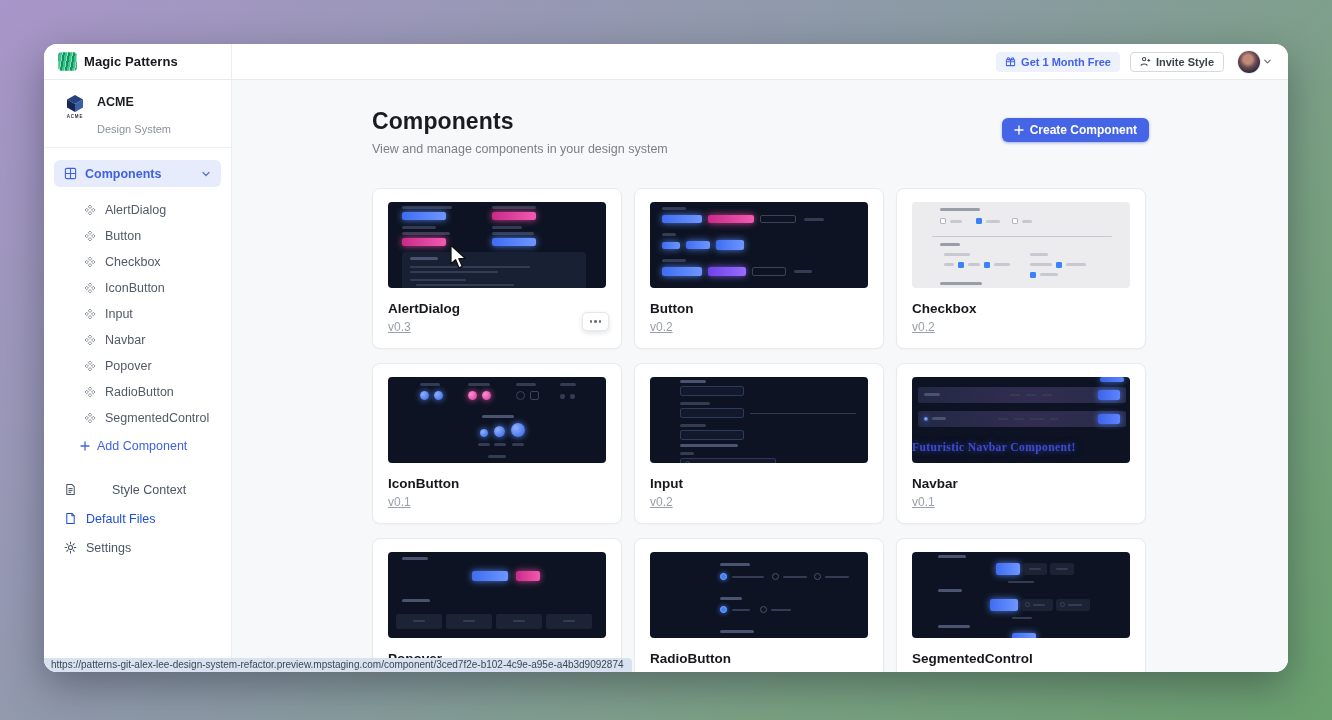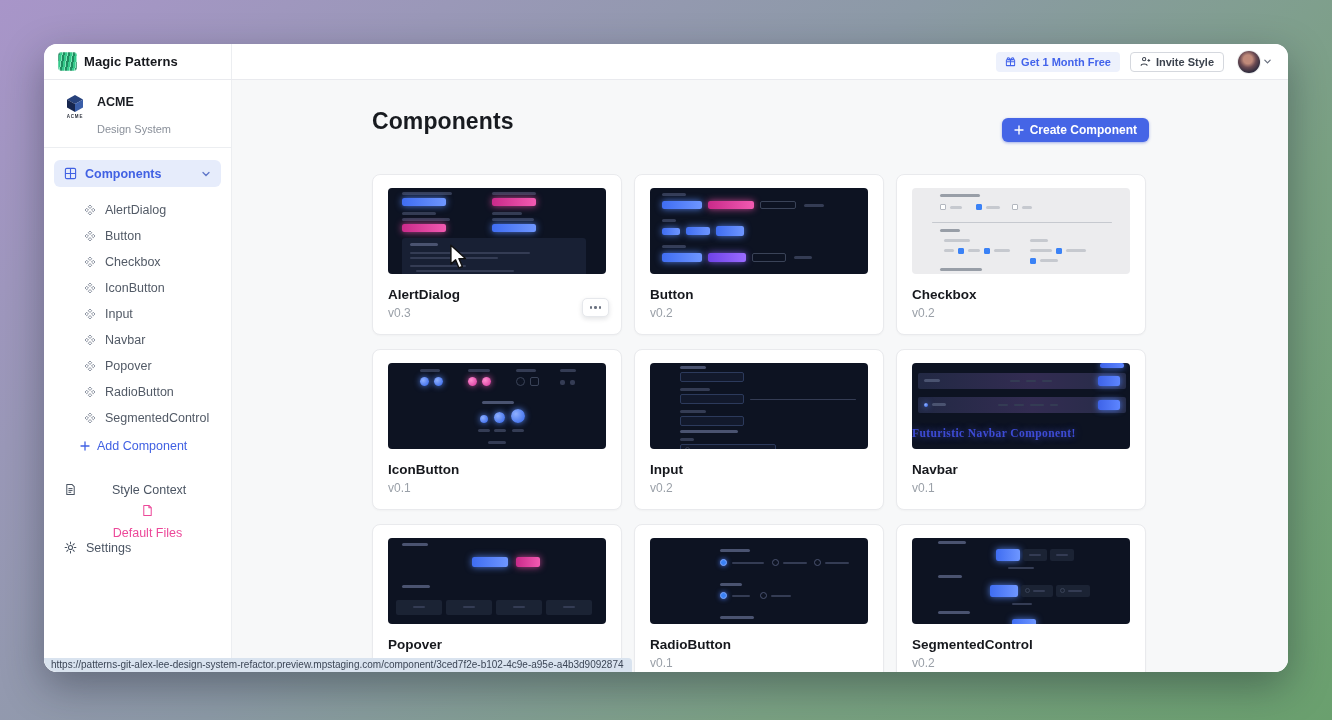--- a/index.html
+++ b/index.html
@@ -74,21 +74,21 @@
     background:#4565e6; color:#fff; font-size:12px; font-weight:600; font-family:inherit; cursor:pointer;
     box-shadow:0 1px 3px rgba(50,80,210,.45); }
 
   .card-grid { margin-top:32px; display:grid; grid-template-columns:repeat(3,250px); gap:14px 12px; }
   .card { background:#fff; border:1px solid #e9eaed; border-radius:8px; padding:13px 15px 14px 15px; position:relative; cursor:pointer;
     box-shadow:0 1px 2px rgba(20,25,40,.03); }
   .thumb { height:86px; border-radius:4px; position:relative; overflow:hidden; }
   .thumb.dark { background:#0d1322; }
   .thumb.light { background:#ececee; }
   .cname { margin-top:13px; font-size:13.5px; font-weight:700; color:#16181d; }
-  .cver { margin-top:4px; font-size:12px; color:#9aa0a8; }
+  .cver { margin-top:4px; font-size:12px; color:#9aa0a8;text-decoration:underline; }
   .card-menu { position:absolute; right:12px; bottom:17px; width:27px; height:19px; border:1px solid #e6e8ec; border-radius:5px;
     background:#fff; box-shadow:0 2px 5px rgba(20,25,40,.12); display:flex; align-items:center; justify-content:center; gap:2px; cursor:pointer; }
   .card-menu i { width:2.5px; height:2.5px; border-radius:50%; background:#6b7280; }
 
   
   .tb { position:absolute; height:3px; border-radius:2px; background:#343c54; }
   .tb.cap { background:#4a5370; }
   .tb.lt { background:#c6c9cf; }
   .tb.ltc { background:#989ea7; }
   .pl { position:absolute; height:8px; border-radius:2px; }
@@ -308,21 +308,21 @@
             <span style="display: inline-flex;">
               <svg class="ic" width="13" height="13" viewBox="0 0 14 14" fill="none" stroke="currentColor" stroke-width="1.1" stroke-linejoin="round">
                 <path d="M3 1.5 h5.5 L11 4 v8.5 H3 Z"></path>
                 <line x1="4.8" y1="6" x2="9.2" y2="6"></line>
                 <line x1="4.8" y1="8" x2="9.2" y2="8"></line>
                 <line x1="4.8" y1="10" x2="7.8" y2="10"></line>
               </svg>
             </span>
             <span>Style Context</span>
           </div>
-          <div class="foot-item" style="color: #ec4899; flex-direction: column;">
+          <div class="foot-item" style="color: #1d4ed8;">
             <span style="display: inline-flex;">
               <svg class="ic" width="13" height="13" viewBox="0 0 14 14" fill="none" stroke="currentColor" stroke-width="1.1" stroke-linejoin="round">
                 <path d="M3 1.5 h5.5 L11 4 v8.5 H3 Z"></path>
                 <path d="M8.5 1.5 V4 H11"></path>
               </svg>
             </span>
             <span>Default Files</span>
           </div>
           <div class="foot-item" style="color: rgb(75, 85, 99);">
             <span style="display: inline-flex;">
@@ -334,20 +334,21 @@
             <span>Settings</span>
           </div>
         </div>
     </div>
 
     <div class="main">
       <div class="main-inner">
         <div class="main-header">
           <div>
             <div class="page-title">Components</div>
+            <div class="page-sub">View and manage components in your design system</div>
           </div>
           <button class="create-btn">
             <svg class="ic" width="10" height="10" viewBox="0 0 10 10" fill="none" stroke="#ffffff" stroke-width="1.4" stroke-linecap="round">
               <line x1="5" y1="1" x2="5" y2="9"></line>
                 <line x1="1" y1="5" x2="9" y2="5"></line>
             </svg>
             <span>Create Component</span>
           </button>
         </div>
         <div class="card-grid" id="card-grid">

